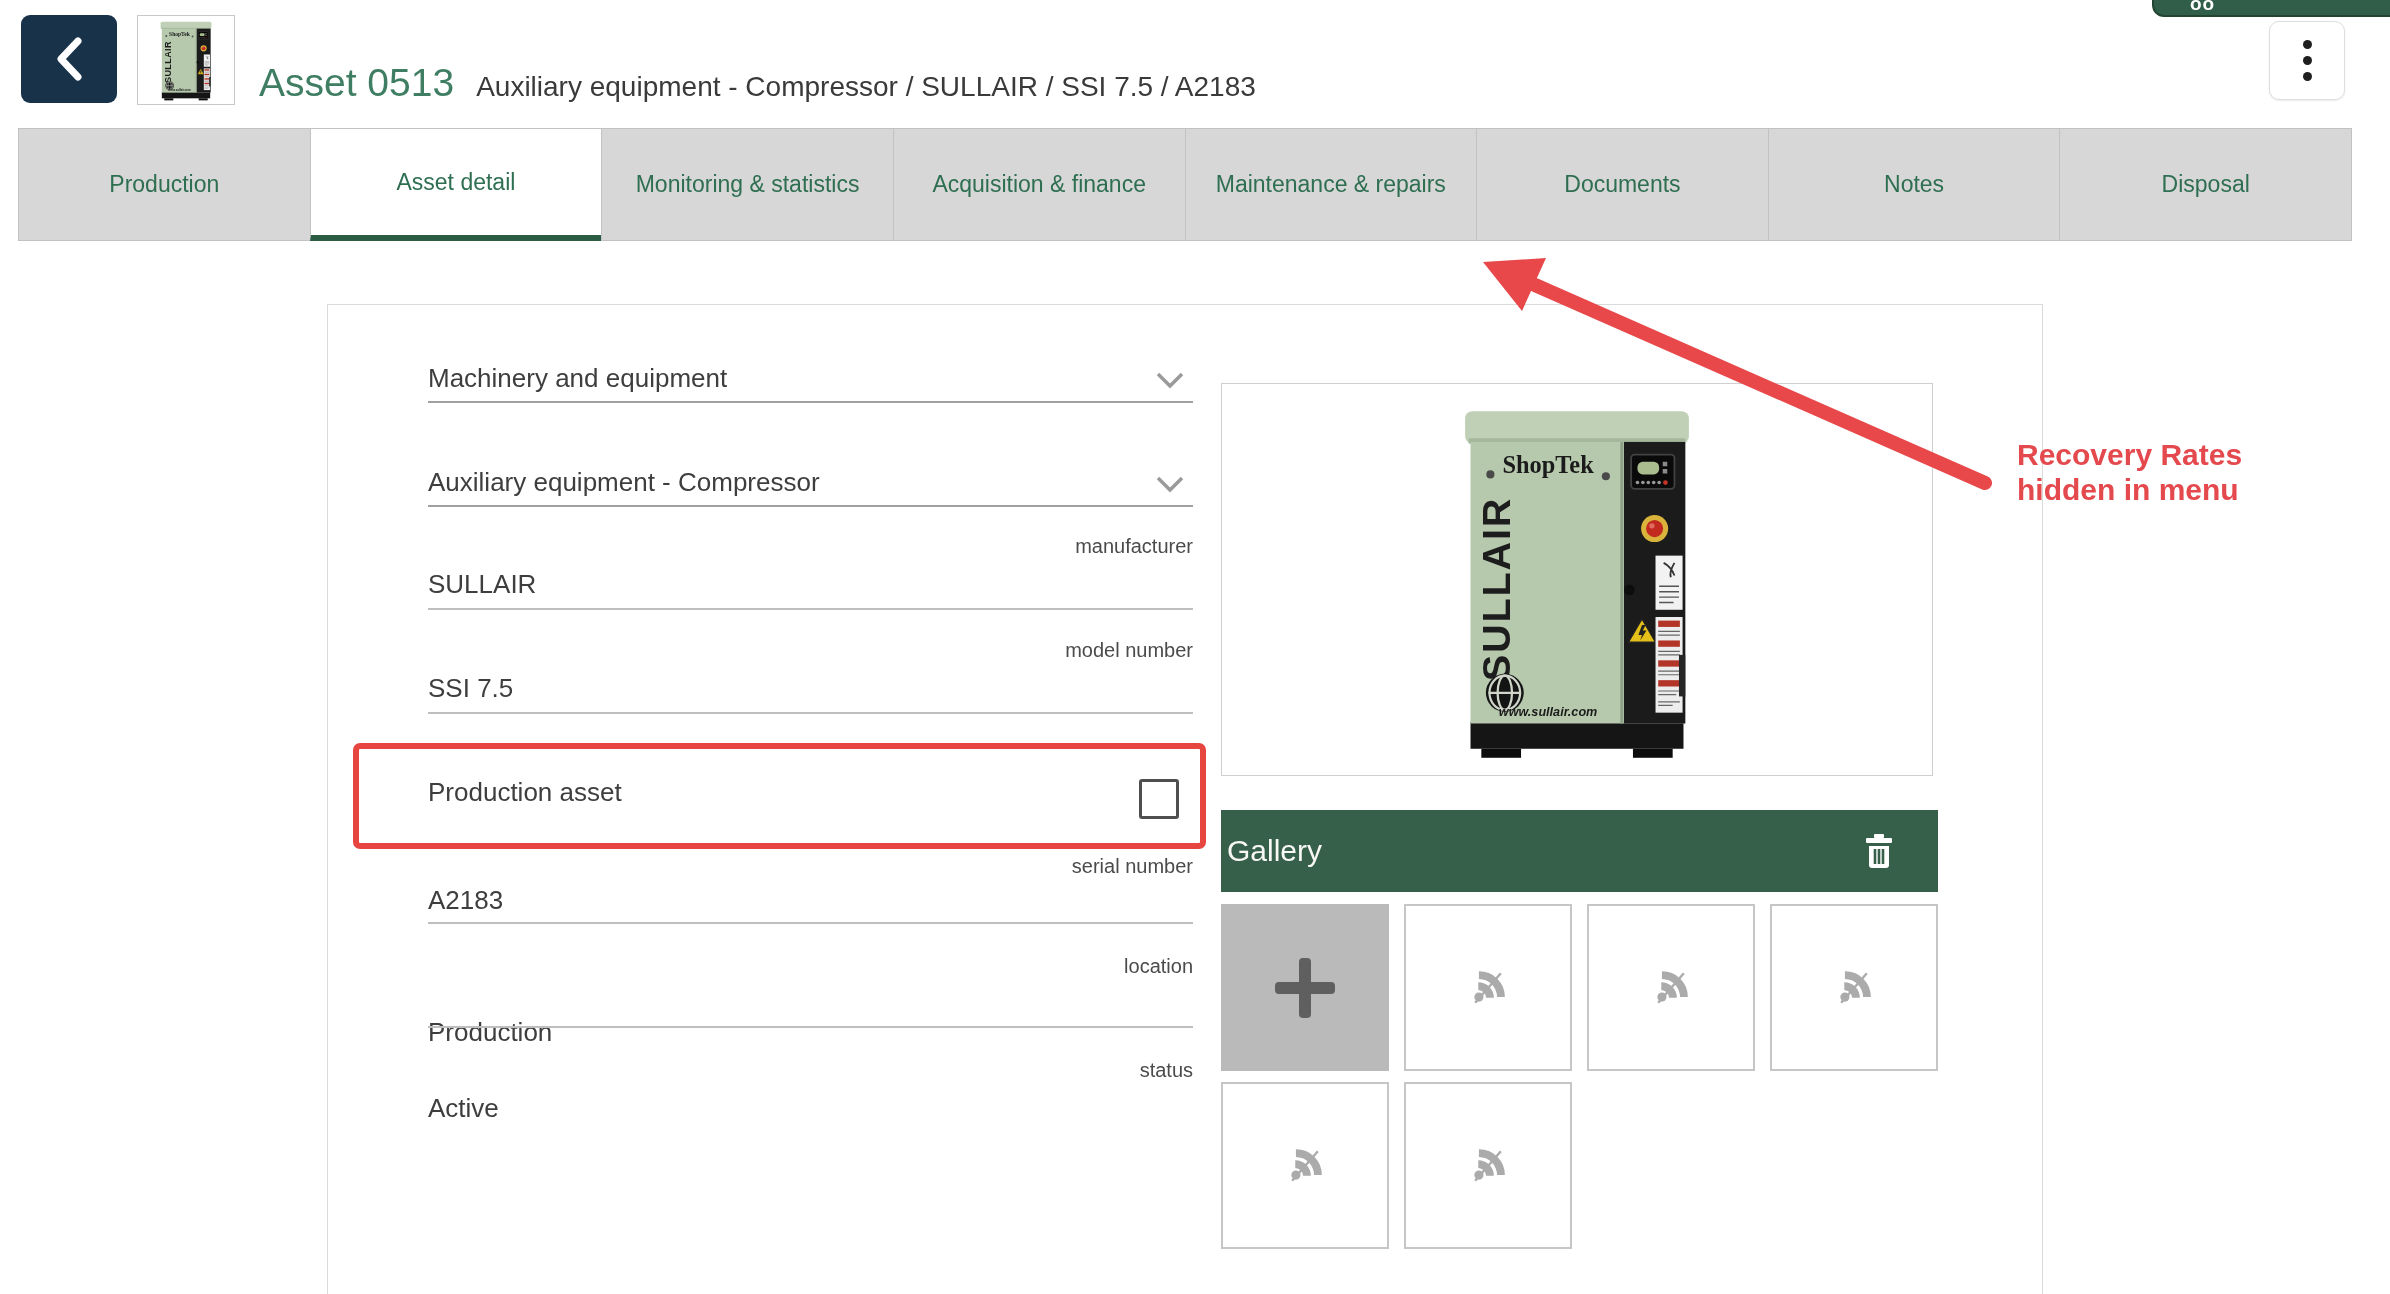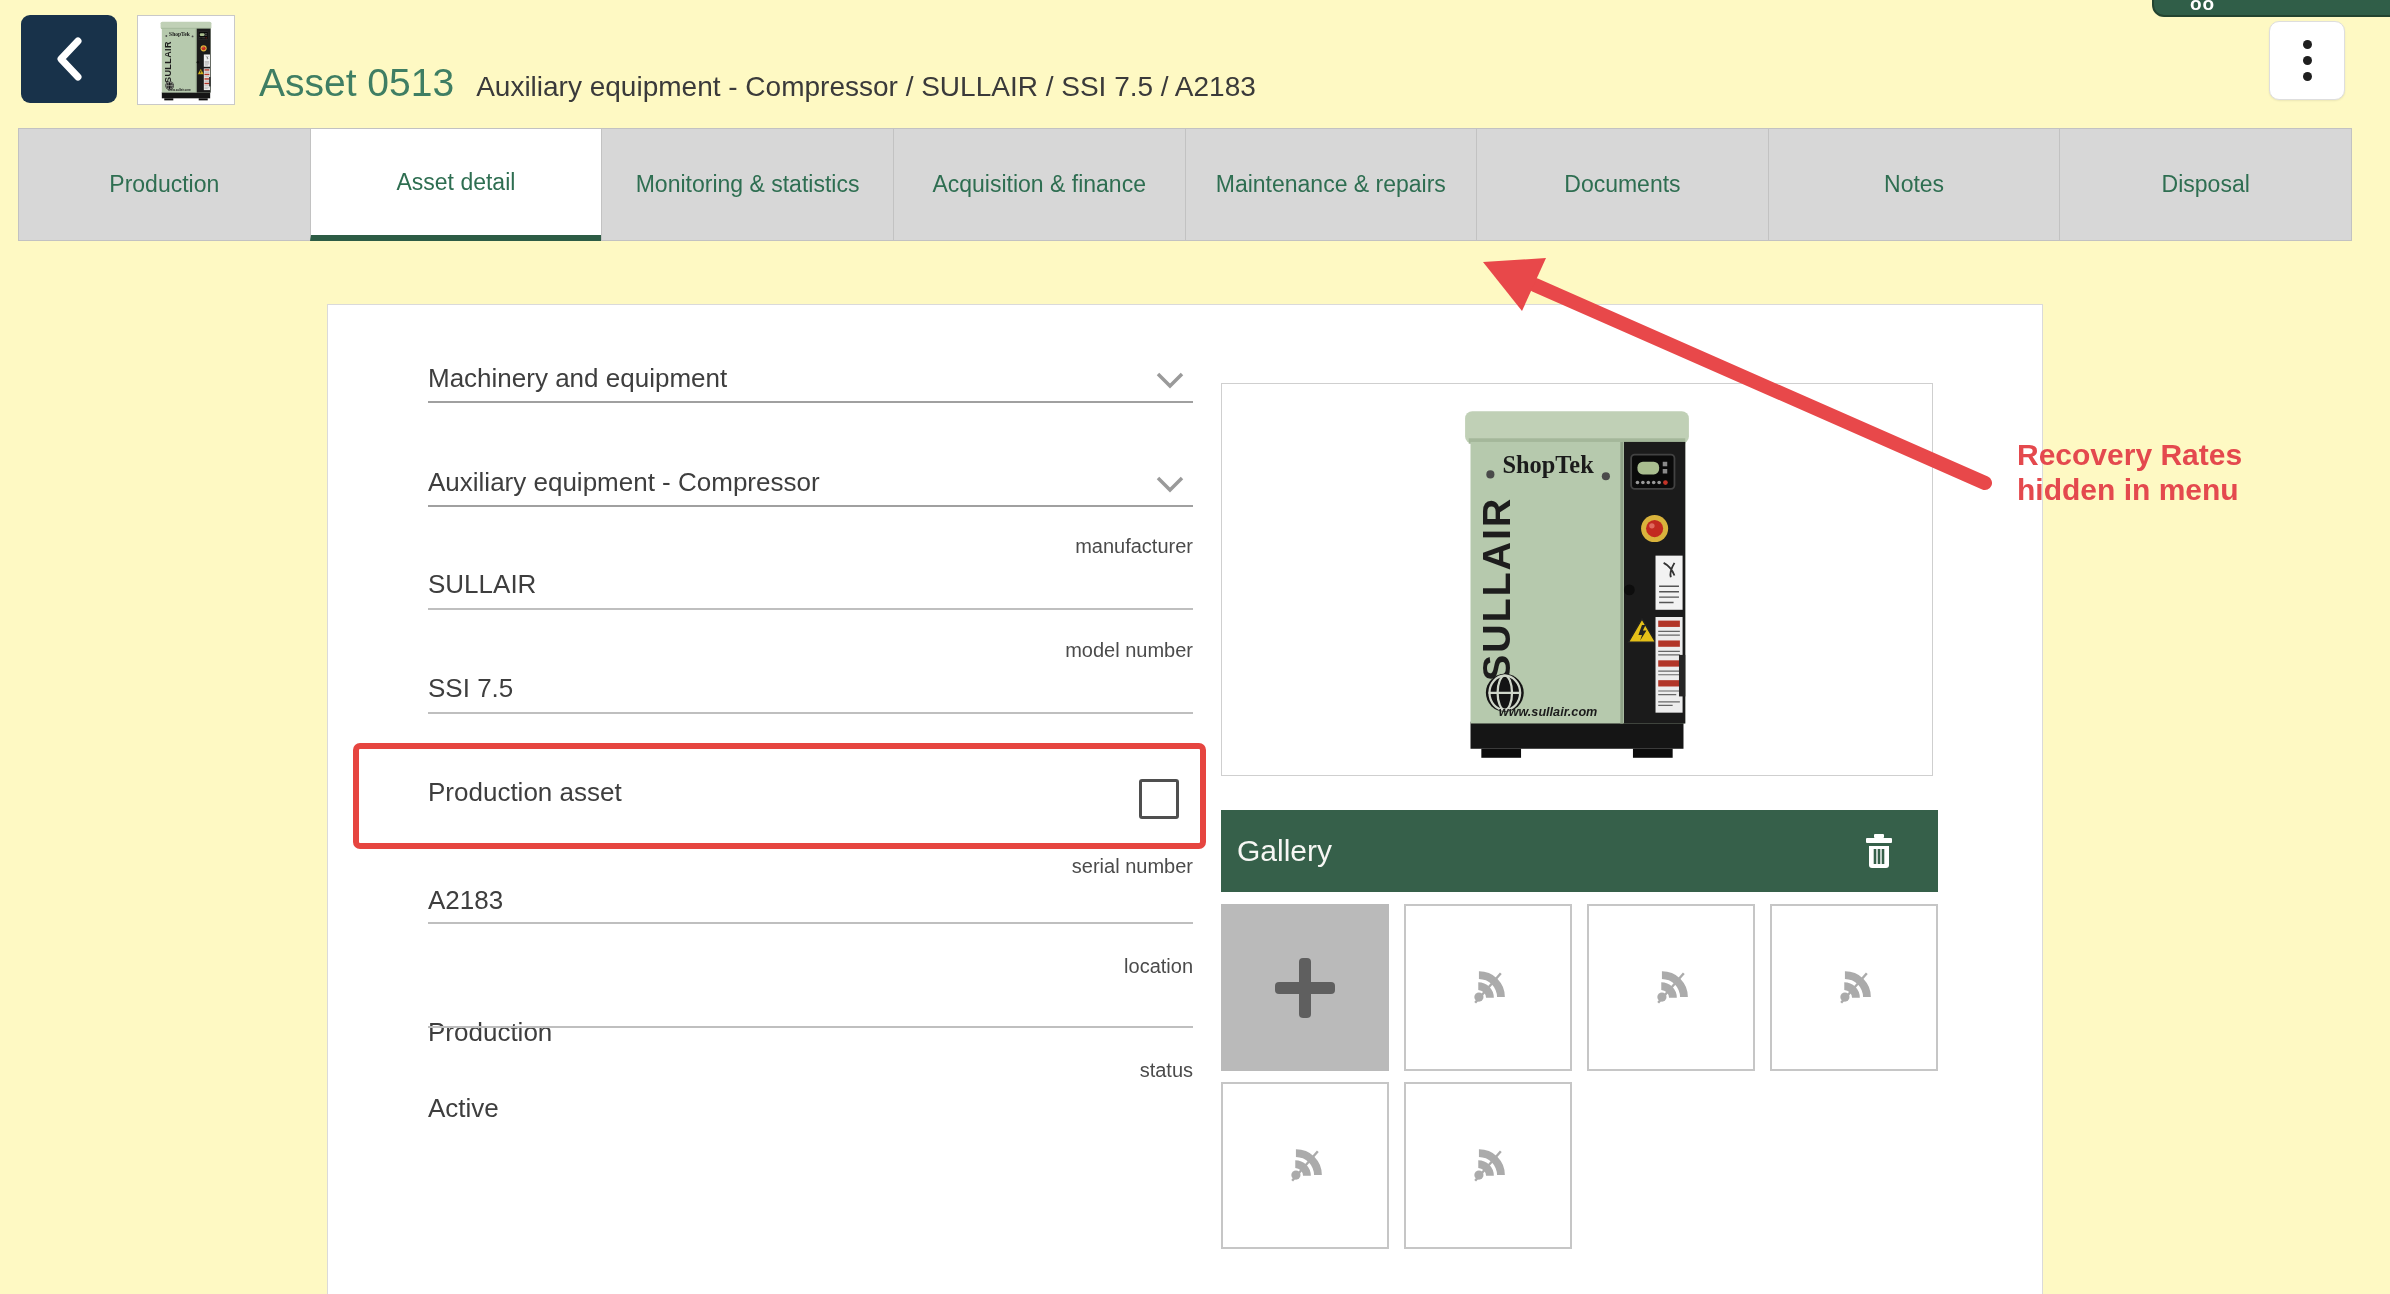--- a/index.html
+++ b/index.html
@@ -1,17 +1,17 @@
 <!DOCTYPE html>
 <html><head>
 <meta charset="utf-8">
 <style>
   html,body{margin:0;padding:0;background:#e4e4e4;}
   #stage{position:relative;width:2390px;height:1294px;overflow:hidden;
-         background:#fef9c3;font-family:"Liberation Sans",sans-serif;}
+         background:#ffffff;font-family:"Liberation Sans",sans-serif;}
   .abs{position:absolute;}
 
   
   .back-btn{left:21px;top:15px;width:96px;height:88px;background:#18324a;border-radius:9px;
             display:flex;align-items:center;justify-content:center;cursor:pointer;}
   .thumb{left:137px;top:15px;width:96px;height:88px;background:#fff;border:1px solid #c9c9c9;
          display:flex;align-items:center;justify-content:center;}
   .title-row{left:259px;top:0;height:118px;display:flex;align-items:center;}
   .title-inner{display:flex;align-items:baseline;gap:22px;margin-top:48px;}
   .page-title{font-size:39px;color:#3f7e63;}
@@ -43,21 +43,21 @@
   .uline.txt{background:#bfbfbf;}
   .chev{left:827px;width:30px;height:18px;}
   .hl-box{left:25px;top:438px;width:853px;height:106px;border:6px solid #e64540;border-radius:7px;box-sizing:border-box;}
   .checkbox{left:811px;top:474px;width:40px;height:40px;border:3px solid #4f4f4f;border-radius:3px;
             box-sizing:border-box;background:#fff;cursor:pointer;}
 
   
   .img-box{left:893px;top:78px;width:712px;height:393px;border:1px solid #cfcfcf;box-sizing:border-box;
            background:#fff;display:flex;align-items:center;justify-content:center;}
   .gal-head{left:893px;top:505px;width:717px;height:82px;background:#36604a;display:flex;align-items:center;}
-  .gal-title{color:#f7f7f4;font-size:30px;margin-left:16px;}
+  .gal-title{color:#f7f7f4;font-size:30px;margin-left:6px;}
   .gal-trash{position:absolute;right:44px;top:24px;cursor:pointer;}
   .gal-grid{left:893px;top:599px;width:717px;display:grid;grid-template-columns:repeat(4,168px);
             column-gap:15px;row-gap:11px;}
   .tile{width:168px;height:167px;box-sizing:border-box;cursor:pointer;display:flex;align-items:center;justify-content:center;}
   .tile.add{background:#bababa;}
   .tile.empty{background:#fff;border:2px solid #c6c6c6;}
   .plus{position:relative;width:60px;height:60px;}
   .plus::before,.plus::after{content:"";position:absolute;background:#5f5f5f;border-radius:4px;}
   .plus::before{left:24px;top:0;width:12px;height:60px;}
   .plus::after{left:0;top:24px;width:60px;height:12px;}

